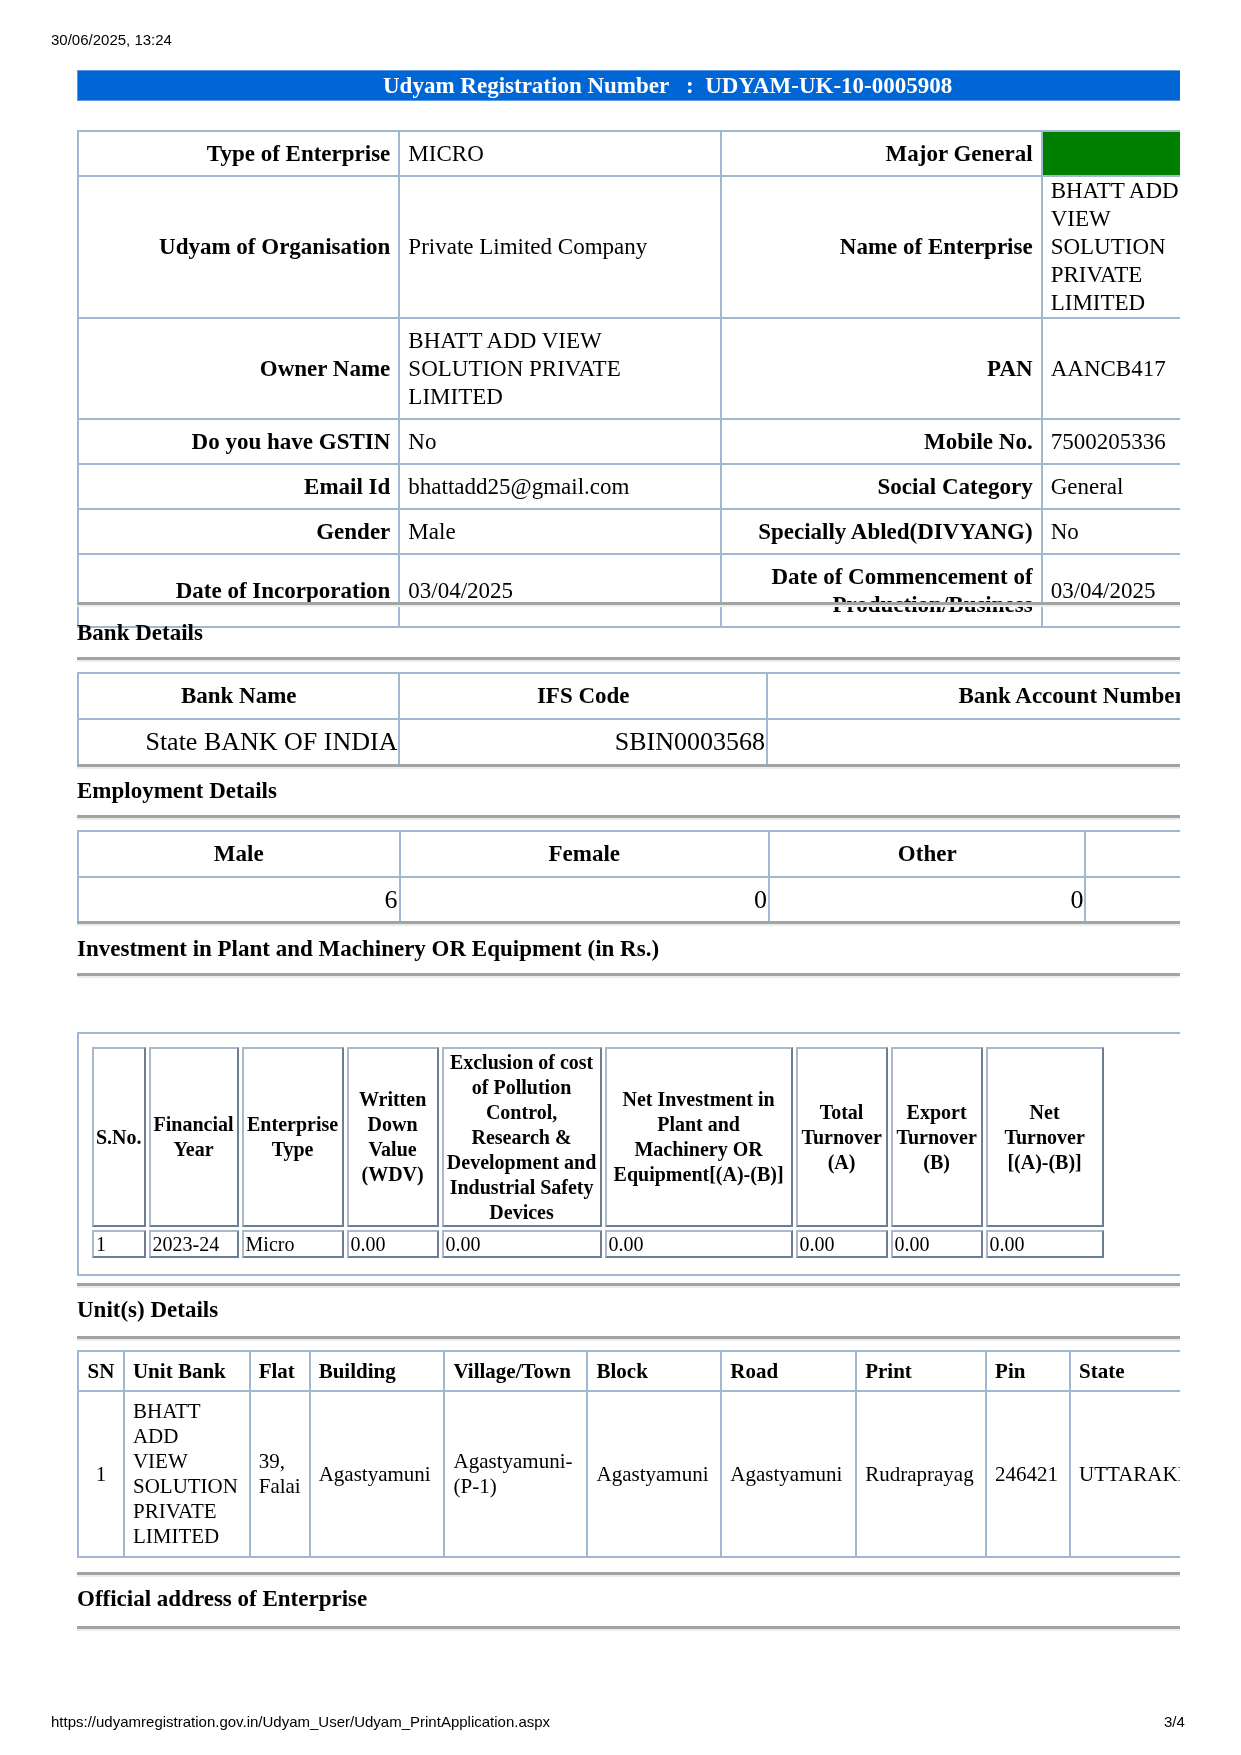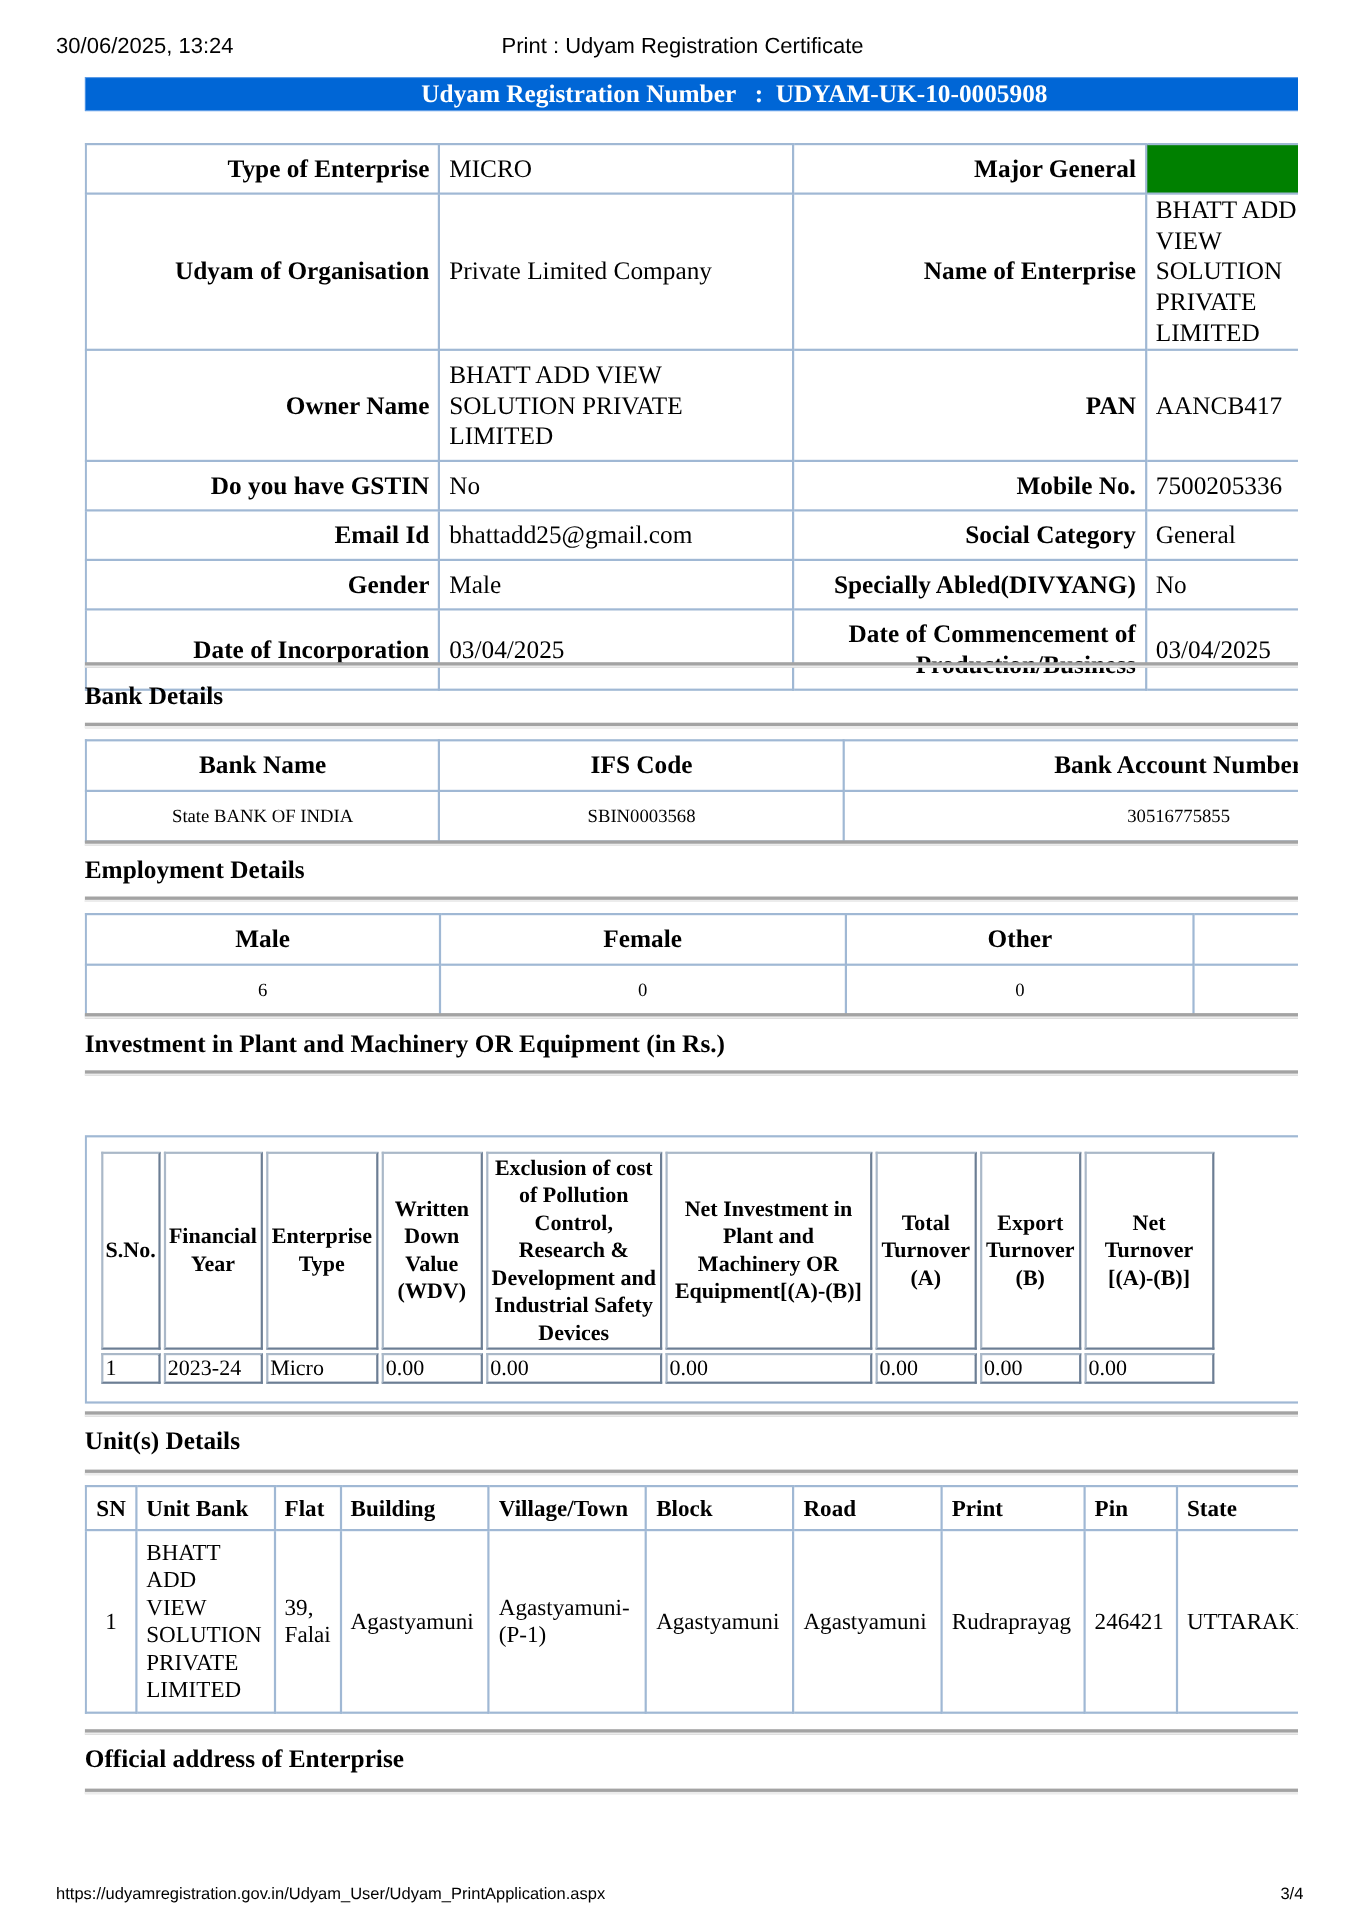--- a/index.html
+++ b/index.html
@@ -1,17 +1,17 @@
 <!DOCTYPE html>
 <html><head>
 <meta charset="utf-8">
 <style>
   html, body { margin: 0; padding: 0; background: #ffffff; }
   body { width: 1241px; height: 1755px; position: relative; overflow: hidden; font-family: "Liberation Serif", serif; color: #000; }
-  .print-header { position: absolute; top: 31px; left: 0; width: 1241px; height: 20px; font-family: "Liberation Sans", sans-serif; font-size: 20px; }
+  .print-header { position: absolute; top: 31px; left: 0; width: 1241px; height: 20px; font-family: "Liberation Sans", sans-serif; font-size: 15px; }
   .print-header .date { position: absolute; left: 51px; top: 0; }
   .print-header .title { position: absolute; left: 0; width: 1241px; text-align: center; top: 0; }
   .print-footer { position: absolute; top: 1713px; left: 0; width: 1241px; font-family: "Liberation Sans", sans-serif; font-size: 15px; }
   .print-footer .url { position: absolute; left: 51px; }
   .print-footer .page { position: absolute; left: 1164px; }
 
   .clip { position: absolute; left: 77px; top: 70px; width: 1103px; height: 1600px; overflow: hidden; }
   .inner { width: 1300px; position: relative; }
 
   .reg-bar { position: absolute; left: 0; top: 0; width: 1300px; height: 31px; background: #0066d6; border: 1px solid #5b9be6; box-sizing: border-box; color: #fff; font-weight: bold; font-size: 23px; line-height: 29px; }
@@ -24,39 +24,38 @@
   .main-table td { font-size: 23px; padding: 0 8px; vertical-align: middle; }
   .main-table td.lbl { font-weight: bold; text-align: right; }
   .main-table td.val { text-align: left; line-height: 28px; }
   .main-table td.green { background: #008000; color: #ffff33; text-align: center; }
 
   .sec-rule { position: absolute; left: 0; width: 1300px; height: 3px; background: #a3a3a3; border-bottom: 2px solid #ececec; }
   .sec-title { position: absolute; left: 0; font-weight: bold; font-size: 23px; }
 
   .grid-table { position: absolute; left: 0; }
   .grid-table th { font-size: 23px; font-weight: bold; height: 42px; text-align: center; }
-  .grid-table td { font-size: 17px; height: 42px; text-align: center; }
+  .grid-table td { font-size: 26px; height: 42px; text-align: right; }
 
   .inv-wrap { position: absolute; left: 0; top: 962px; width: 1300px; height: 244px; border: 2px solid #a0b8d4; box-sizing: border-box; }
   .inv-table { position: absolute; left: 10px; top: 10px; border-collapse: separate; border-spacing: 3px; }
   .inv-table th, .inv-table td { border: 2px solid #8aa0b8; border-top-color: #aab8c8; border-left-color: #aab8c8; border-right-color: #6c7e94; border-bottom-color: #6c7e94; }
   .inv-table th { font-size: 20px; font-weight: bold; text-align: center; line-height: 25px; padding: 0 2px; height: 176px; }
   .inv-table td { font-size: 20px; text-align: left; padding: 0 2px; height: 24px; }
 
   .unit-table { position: absolute; left: 0; top: 1272px; }
   .unit-table th { font-size: 21px; font-weight: bold; text-align: left; height: 38px; padding: 0 8px; }
   .unit-table td { font-size: 21px; text-align: left; padding: 0 8px; line-height: 25px; height: 164px; }
   .unit-table td.c { text-align: center; }
 </style>
 </head>
 <body>
 
 <div class="print-header">
   <span class="date">30/06/2025, 13:24</span>
-  <span class="title">Print : Udyam Registration Certificate</span>
 </div>
 
 <div class="clip">
   <div class="inner">
 
     <div class="reg-bar">
       <span>Udyam Registration Number   :  UDYAM-UK-10-0005908</span>
     </div>
 
     <table class="main-table">

